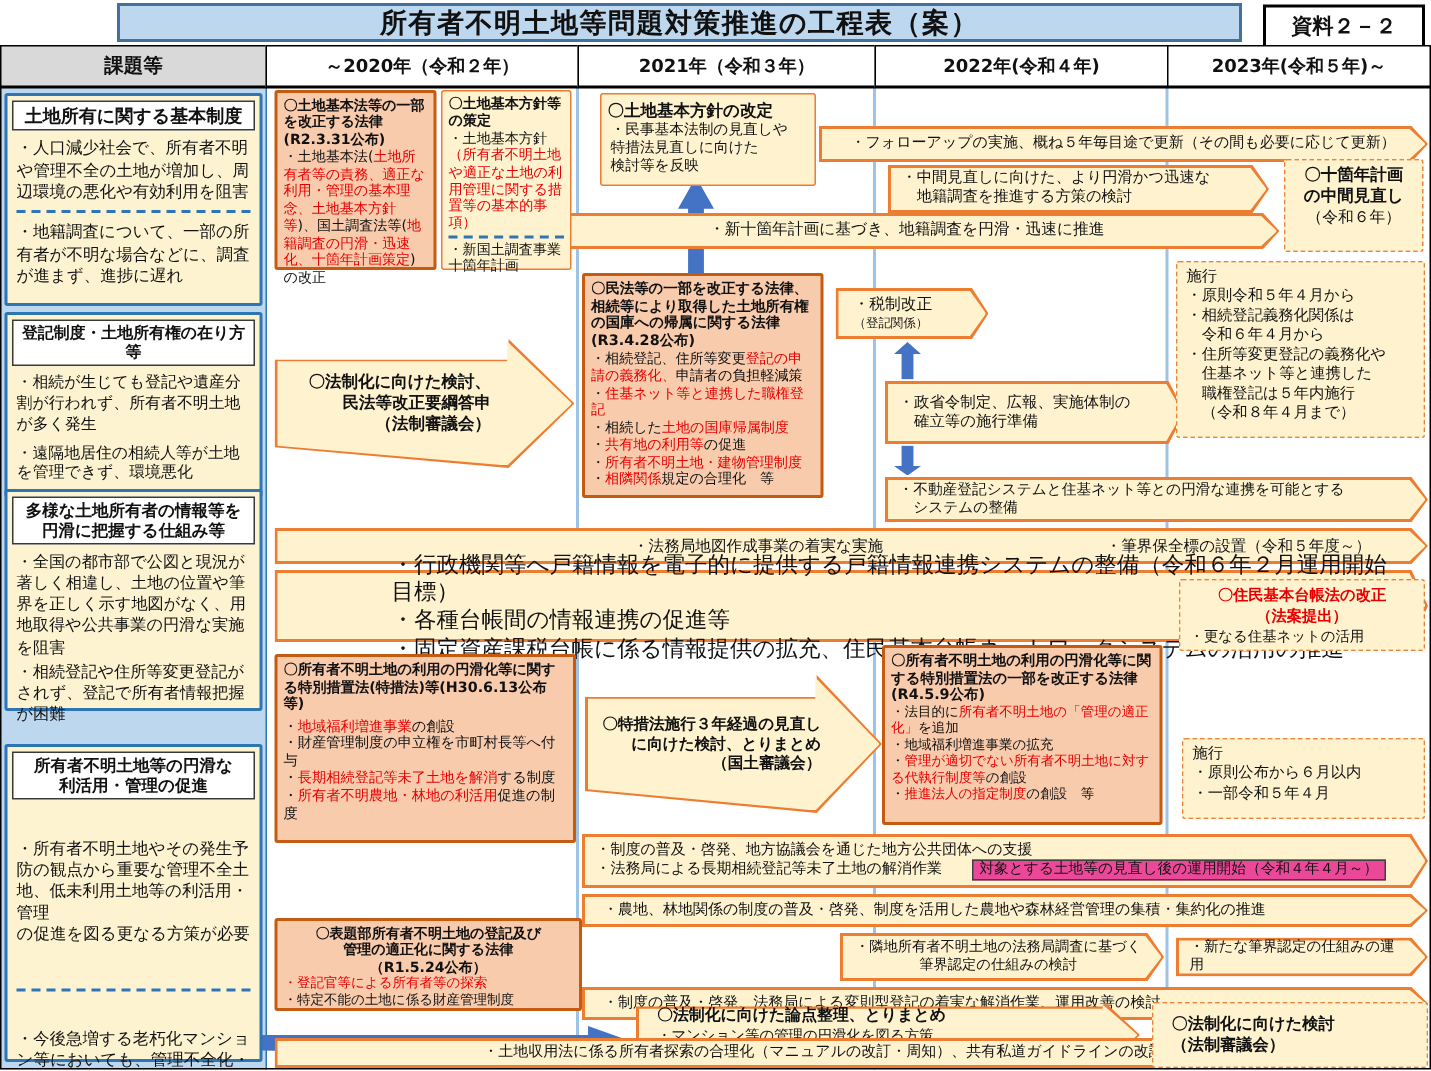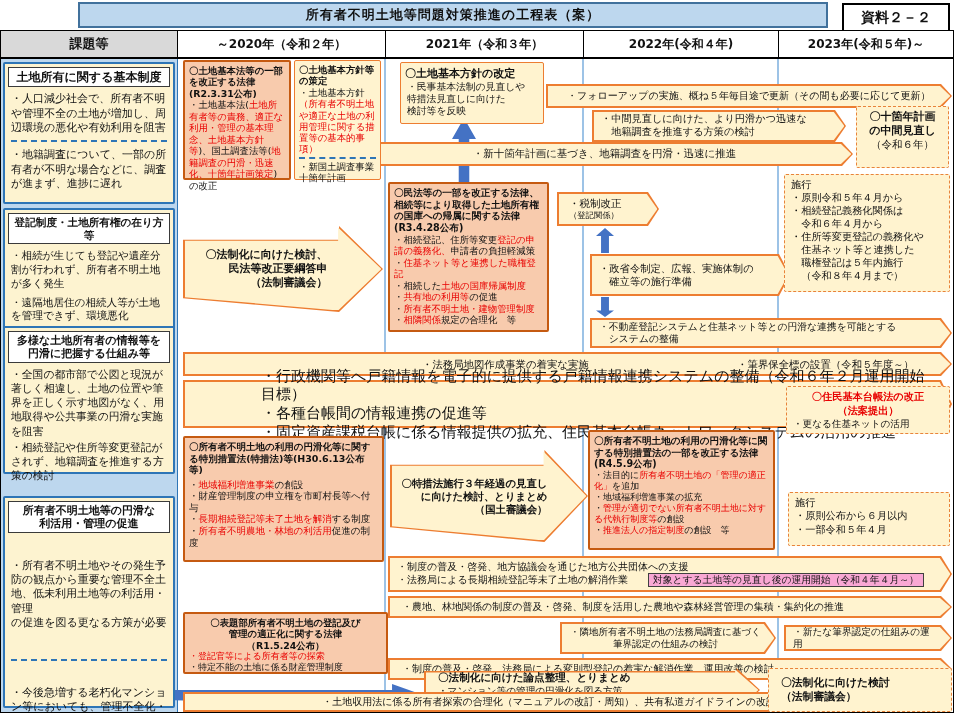--- a/index.html
+++ b/index.html
@@ -4,21 +4,21 @@
 <style>
   * { margin:0; padding:0; box-sizing:border-box; }
   html,body { background:#fff; }
   body { font-family:"DejaVu Sans","Liberation Sans",sans-serif; color:#111; }
   #stage { position:relative; width:954px; height:714px; background:#fff; overflow:hidden; }
 
   .abs { position:absolute; }
 
   
   .titlebar { left:78px; top:2px; width:750px; height:26px; background:#bdd7ee; border:2px solid #41719c;
-    display:flex; align-items:center; justify-content:center; font-size:13px; font-weight:600; letter-spacing:1px; }
+    display:flex; align-items:center; justify-content:center; font-size:18px; font-weight:600; letter-spacing:1px; }
   .docbox { left:842px; top:3px; width:108px; height:30px; background:#fff; border:2.5px solid #000;
     display:flex; align-items:center; justify-content:center; font-size:14px; font-weight:bold; }
 
   
   .hcell { top:30px; height:28px; border:1px solid #000; display:flex; align-items:center; justify-content:center;
     font-weight:bold; font-size:12px; background:#fff; }
   .hc0 { left:0; width:178px; background:#d9d9d9; font-size:13px; }
   .hc1 { left:177px; width:209px; }
   .hc2 { left:385px; width:199px; }
   .hc3 { left:583px; width:196px; }
@@ -51,21 +51,21 @@
   .aband .tx { position:absolute; inset:0; z-index:2; display:flex; align-items:center; padding:0 16px 0 9px; line-height:1.25; }
   .fatarrow { --clip: polygon(0 16%, 78% 16%, 78% 0, 100% 50%, 78% 100%, 0 84%); }
   .fatarrow .tx { justify-content:center; text-align:right; flex-direction:column; }
   .ronarrow { --clip: polygon(0 7%, 93% 7%, 93% 0, 100% 50%, 93% 100%, 0 93%); }
 
   
   .bl-up   { background:#4472c4; clip-path:polygon(50% 0,100% 32%,72% 32%,72% 100%,28% 100%,28% 32%,0 32%); z-index:1; }
   .bl-down { background:#4472c4; clip-path:polygon(28% 0,72% 0,72% 68%,100% 68%,50% 100%,0 68%,28% 68%); z-index:1; }
   .bl-right{ background:#4472c4; clip-path:polygon(0 27%,88% 27%,88% 0,100% 50%,88% 100%,0 73%); z-index:1; }
 
-  .inset-note { border:1px solid #404040; background:#f9a8d4; padding:0 4px; margin-left:6px; white-space:nowrap; }
+  .inset-note { border:1px solid #404040; background:#ec4899; padding:0 4px; margin-left:6px; white-space:nowrap; }
   .ctr { text-align:center; }
 </style>
 </head>
 <body>
 
 <div id="stage">
 
   <div class="abs titlebar">
       <span>所有者不明土地等問題対策推進の工程表（案）</span>
     </div>
@@ -101,21 +101,21 @@
       <p>・遠隔地居住の相続人等が土地を管理できず、環境悪化</p>
       <p>・所有者が不明な共有地は、合意が得られず管理や処分が困難</p>
     </div>
   </div>
 
   <div class="sect" style="top:326px; height:148px;">
     <div class="sect-h prelines" style="font-size:11px;">多様な土地所有者の情報等を
 円滑に把握する仕組み等</div>
     <div class="sect-b" style="font-size:10.8px;">
       <p style="margin-bottom:2px;">・全国の都市部で公図と現況が著しく相違し、土地の位置や筆界を正しく示す地図がなく、用地取得や公共事業の円滑な実施を阻害</p>
-      <p>・相続登記や住所等変更登記がされず、地籍調査を推進する方策の検討</p>
+      <p>・相続登記や住所等変更登記がされず、登記で所有者情報把握が困難</p>
     </div>
   </div>
 
   <div class="sect" style="top:496px; height:212px;">
     <div class="sect-h prelines" style="font-size:11px;">所有者不明土地等の円滑な
 利活用・管理の促進</div>
     <div class="sect-b prelines" style="font-size:11px; padding-top:8px;">
       <p>・所有者不明土地やその発生予防の観点から重要な管理不全土地、低未利用土地等の利活用・管理
 の促進を図る更なる方策が必要</p>
       <div class="bdash" style="margin:10px 0 10px 0;"></div>

